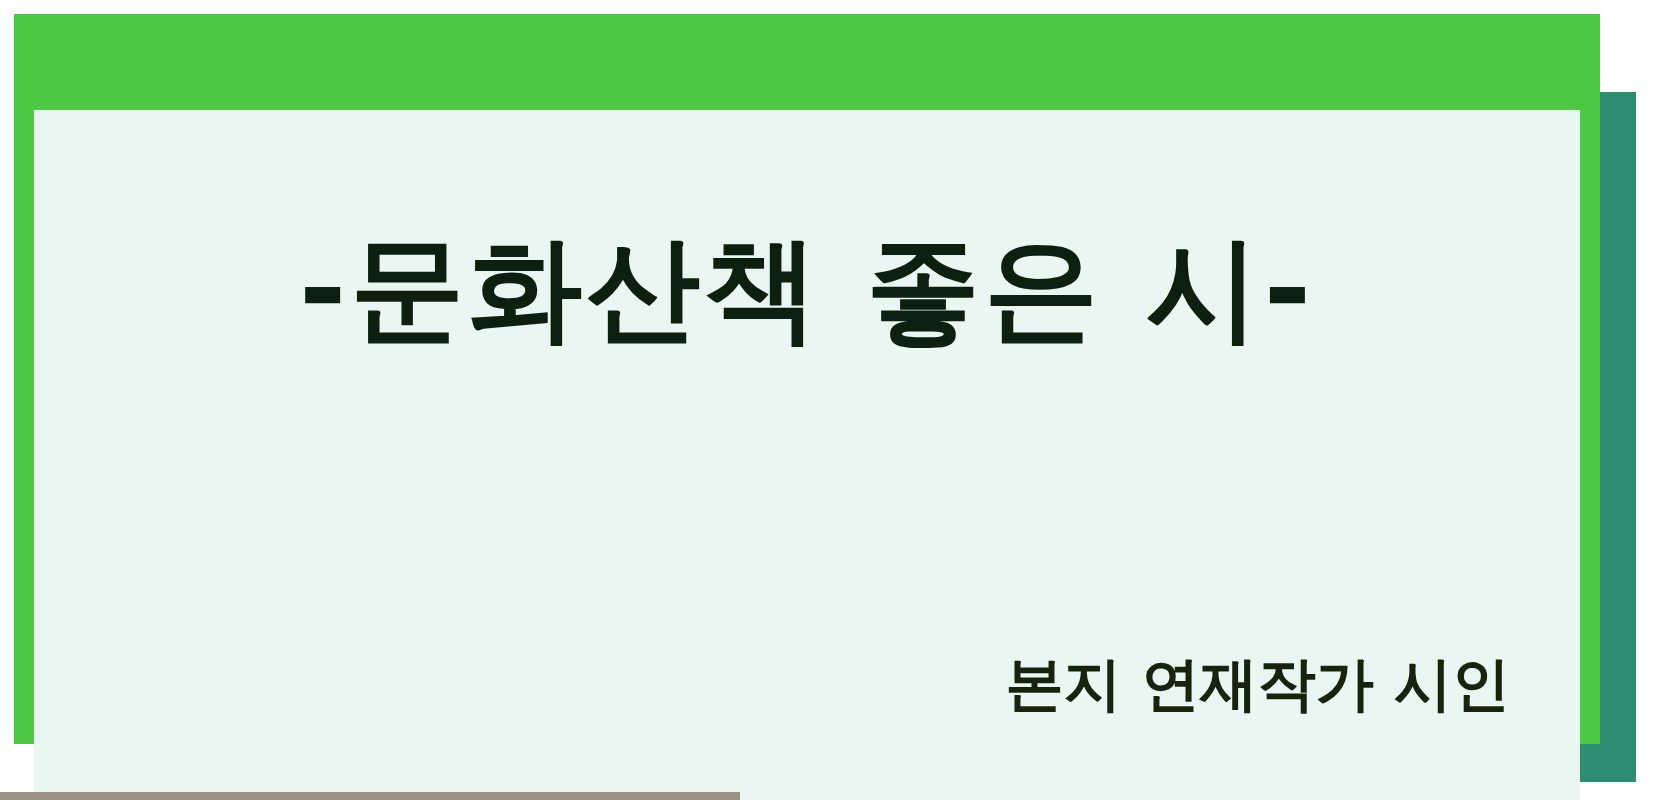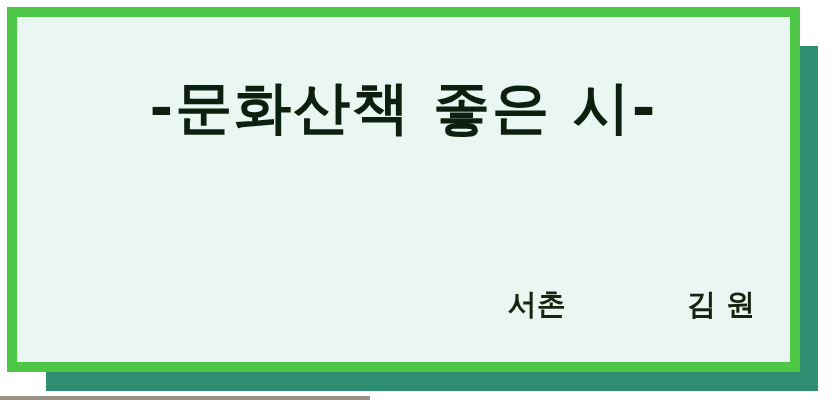--- a/index.html
+++ b/index.html
@@ -43,20 +43,21 @@
     padding: 10px;
   }
 
   
   #card-inner {
     position: relative;
     width: 100%;
     height: 100%;
     background: #eaf6f1;
     box-sizing: border-box;
+    margin-top: 38px;
   }
 
   #title {
     position: absolute;
     left: 0;
     right: 0;
     top: 62px;
     text-align: center;
     color: #0d2010;
     font-family: "DejaVu Sans", "Liberation Sans", sans-serif;
@@ -100,20 +101,21 @@
 <div id="stage">
 
   <div id="shadow-block"></div>
 
   <div id="card-frame">
     <div id="card-inner">
 
       <div id="title">-문화산책 좋은 시-</div>
 
       <div id="byline">
+        <span class="byline-line">본지 연재작가 시인</span>
         <span class="byline-line">서촌            김 원</span>
       </div>
 
     </div>
   </div>
 
   <div id="bottom-strip"></div>
 
 </div>
 

